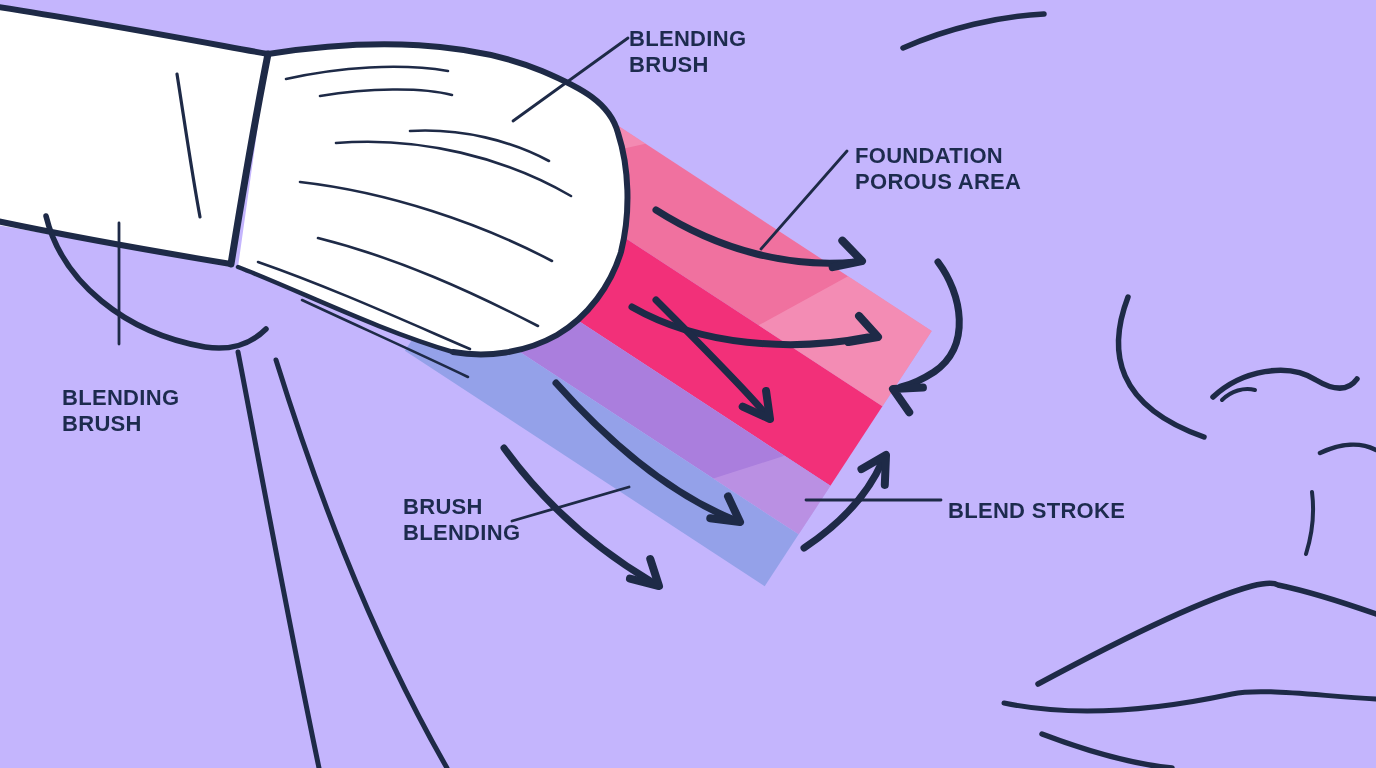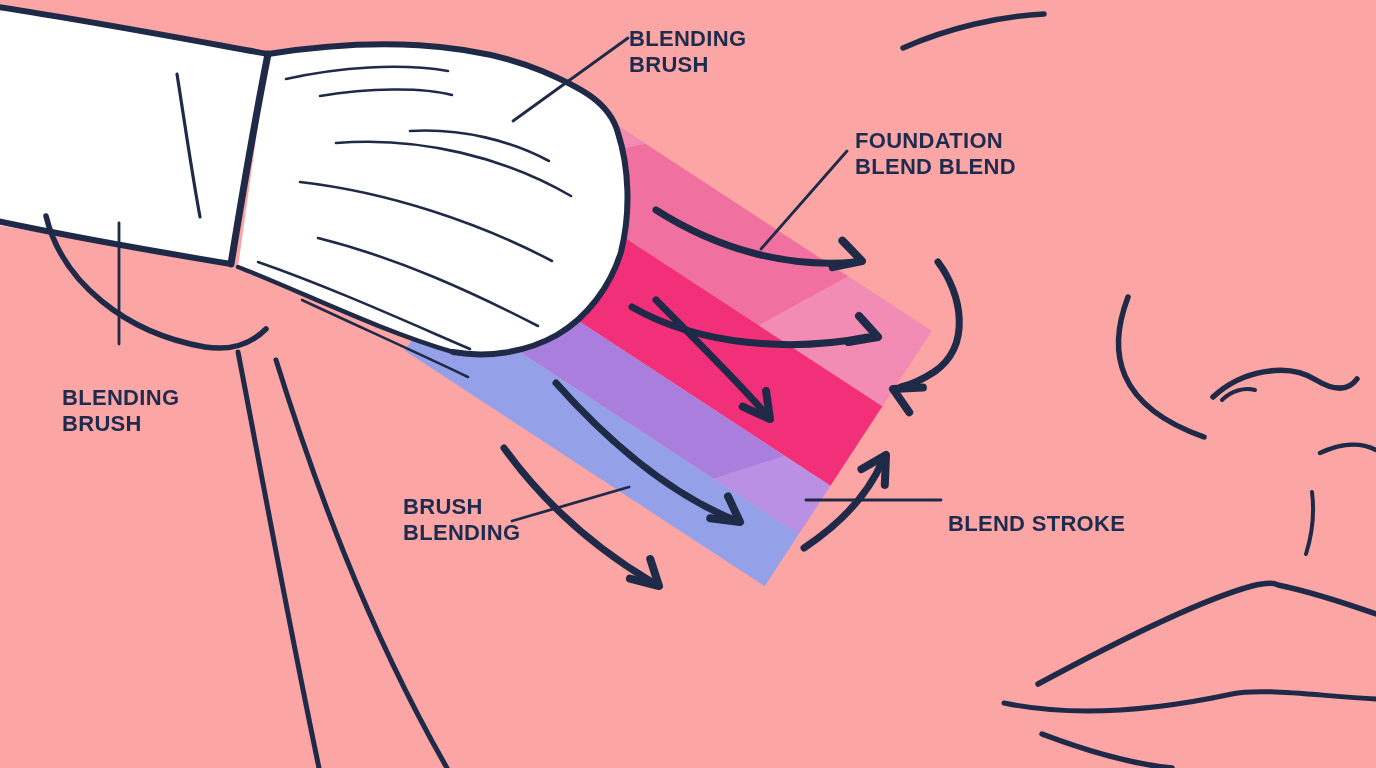--- a/index.html
+++ b/index.html
@@ -1,18 +1,18 @@
 <!DOCTYPE html>
 <html><head>
 <meta charset="utf-8">
 <style>
   html,body{margin:0;padding:0;}
   body{width:1376px;height:768px;overflow:hidden;background:#fefefe;
        font-family:"Liberation Sans", sans-serif;}
-  .stage{position:relative;width:1376px;height:768px;background:#fca5a5;}
+  .stage{position:relative;width:1376px;height:768px;background:#c4b5fd;}
   .stage svg{position:absolute;left:0;top:0;}
   .lbl{position:absolute;color:#1d2b4e;font-weight:bold;font-size:22px;
        line-height:26px;letter-spacing:.3px;white-space:nowrap;}
   .lbl span{display:block;}
 </style>
 </head>
 <body>
 
 <div class="stage">
 
@@ -107,32 +107,32 @@
     <path d="M 512,521 L 629,487"></path>
     <path d="M 806,500 L 941,500"></path>
   </g>
 </svg>
 
 <div class="lbl" style="left:629px;top:26px;">
   <span>BLENDING</span>
   <span>BRUSH</span>
 </div>
 
-<div class="lbl" style="left:855px;top:128px;">
+<div class="lbl" style="left:855px;top:143px;">
   <span>FOUNDATION</span>
-  <span>BLEND BLEND</span>
+  <span>POROUS AREA</span>
 </div>
 
 <div class="lbl" style="left:62px;top:385px;">
   <span>BLENDING</span>
   <span>BRUSH</span>
 </div>
 
 <div class="lbl" style="left:403px;top:494px;">
   <span>BRUSH</span>
   <span>BLENDING</span>
 </div>
 
-<div class="lbl" style="left:948px;top:511px;">
+<div class="lbl" style="left:948px;top:498px;">
   <span>BLEND STROKE</span>
 </div>
 
 </div>
 
 </body></html>

